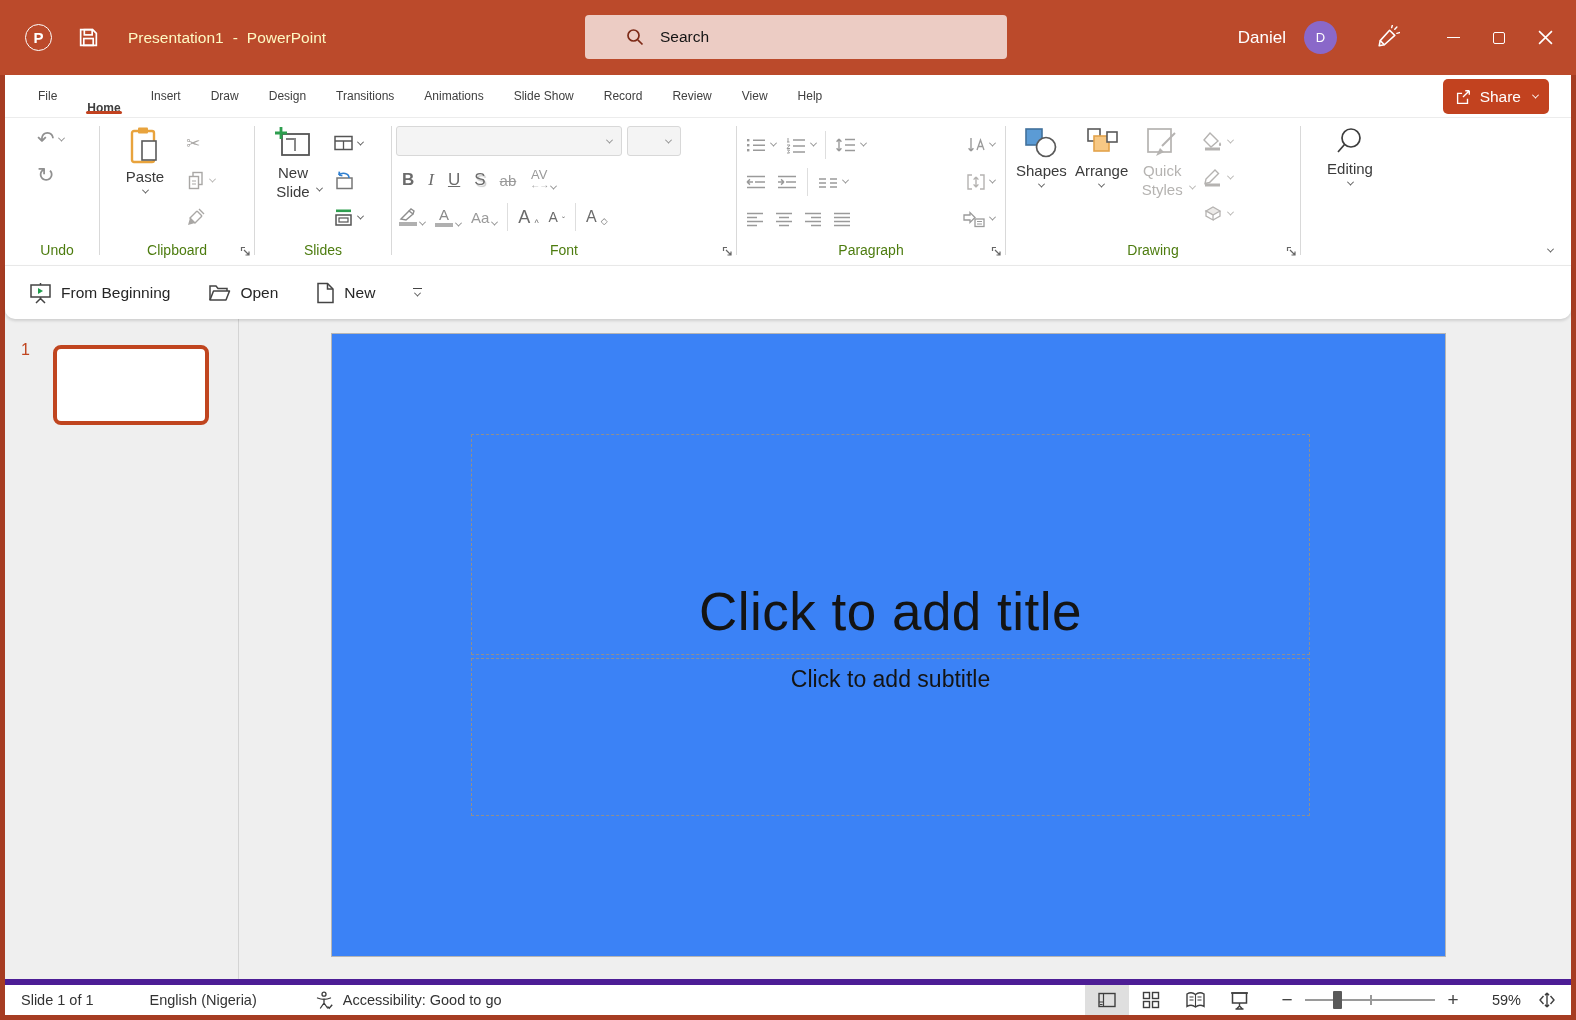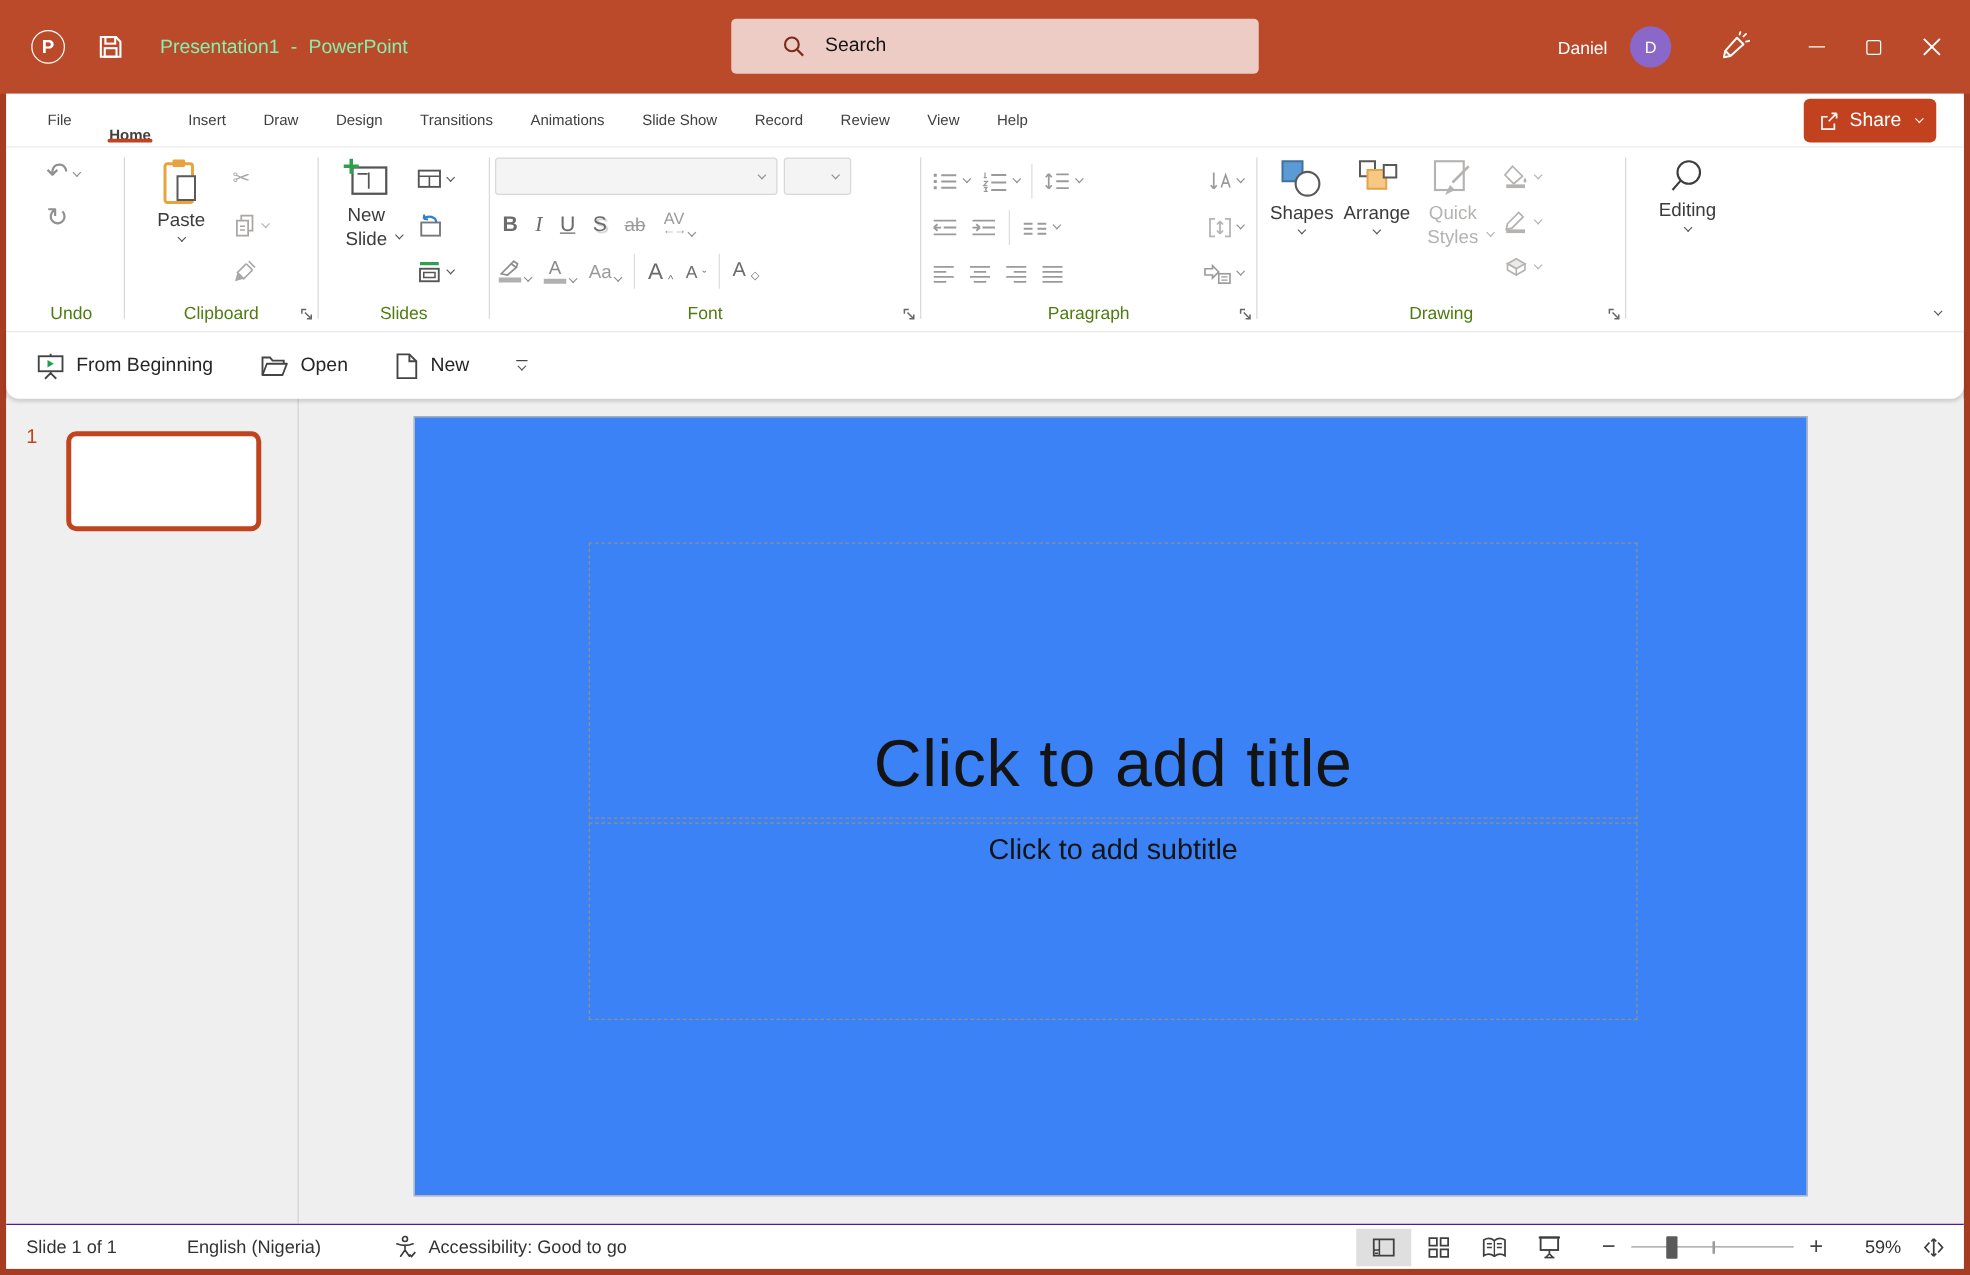--- a/index.html
+++ b/index.html
@@ -7,28 +7,28 @@
   body { font-family:"Liberation Sans","DejaVu Sans",sans-serif; font-size:15px; color:#3b3b3b;
          background:#efefef; overflow:hidden; }
   .window { position:relative; width:1576px; height:1020px; background:#a63c22; }
 
   
   .titlebar { position:absolute; left:0; top:0; width:1576px; height:75px; background:#bb4a2b; }
   .tb-left { position:absolute; left:0; top:0; height:75px; display:flex; align-items:center; }
   .ppt-logo { width:27px; height:27px; border:1.8px solid #fff; border-radius:50%; margin-left:25px;
               display:flex; align-items:center; justify-content:center; color:#fff; font-weight:bold; font-size:15px; }
   .save-btn { margin-left:25px; display:flex; }
-  .doc-title { margin-left:28px; color:#86efac; font-size:15.5px; display:flex; align-items:center; }
+  .doc-title { margin-left:28px; color:#fef9c3; font-size:15.5px; display:flex; align-items:center; }
   .doc-title .sep { margin:0 9px; }
   .searchbox { position:absolute; left:585px; top:15px; width:422px; height:44px; background:#ecccc4;
                border-radius:4px; display:flex; align-items:center; color:#7d2a17; }
   .searchbox svg { margin-left:40px; }
   .searchbox .ph { margin-left:15px; font-size:15.5px; }
   .tb-right { position:absolute; right:0; top:0; height:75px; display:flex; align-items:center; color:#fff; }
-  .user-name { font-size:14px; margin-right:18px; }
+  .user-name { font-size:17px; margin-right:18px; }
   .avatar { width:33px; height:33px; border-radius:50%; background:#8a68c9; color:#fff; font-size:13px;
             display:flex; align-items:center; justify-content:center; margin-right:38px; }
   .pen-btn { margin-right:30px; display:flex; }
   .wc { width:46px; height:75px; display:flex; align-items:center; justify-content:center; }
   .wc-min i { display:block; width:13px; height:1.6px; background:#fff; }
   .wc-max i { display:block; width:12px; height:12px; border:1.5px solid #fff; border-radius:2px; }
   .wc-close { margin-right:8px; }
 
   
   .main { position:absolute; left:5px; right:5px; top:75px; bottom:5px; display:flex; flex-direction:column; background:#efefef; }
@@ -118,21 +118,21 @@
   .thumb-box { position:absolute; left:48px; top:26px; width:156px; height:80px; background:#fff;
                border:4px solid #c0451f; border-radius:8px; }
   .canvas { flex:1; position:relative; }
   .slide { position:absolute; left:92px; top:14px; width:1115px; height:624px; background:#3b82f6; border:1px solid #b5b5b5; }
   .ph { border:1px dashed #8f8f8f; position:absolute; color:#141414; }
   .ph-title { left:139px; top:100px; width:839px; height:221px; display:flex; align-items:flex-end; justify-content:center;
               padding-bottom:12px; font-size:53px; font-weight:300; letter-spacing:.5px; }
   .ph-sub { left:139px; top:324px; width:839px; height:158px; text-align:center; padding-top:7px; font-size:23px; }
 
   
-  .statusbar { height:36px; background:#fff; border-top:1px solid #4c1d95; display:flex; align-items:center;
+  .statusbar { height:36px; background:#fff; border-top:6px solid #4c1d95; display:flex; align-items:center;
                font-size:14.5px; color:#333; position:relative; }
   .sb-slide { margin-left:16px; }
   .sb-lang { margin-left:56px; }
   .sb-acc { margin-left:58px; display:flex; align-items:center; gap:9px; }
   .sb-right { margin-left:auto; display:flex; align-items:center; }
   .vbtn { width:44px; height:30px; display:flex; align-items:center; justify-content:center; }
   .vbtn.sel { background:#dfdfdf; }
   .zoom-out,.zoom-in { font-size:19px; color:#444; width:24px; text-align:center; }
   .zoom-out { margin-left:14px; }
   .slider { position:relative; width:130px; height:18px; margin:0 6px; }

